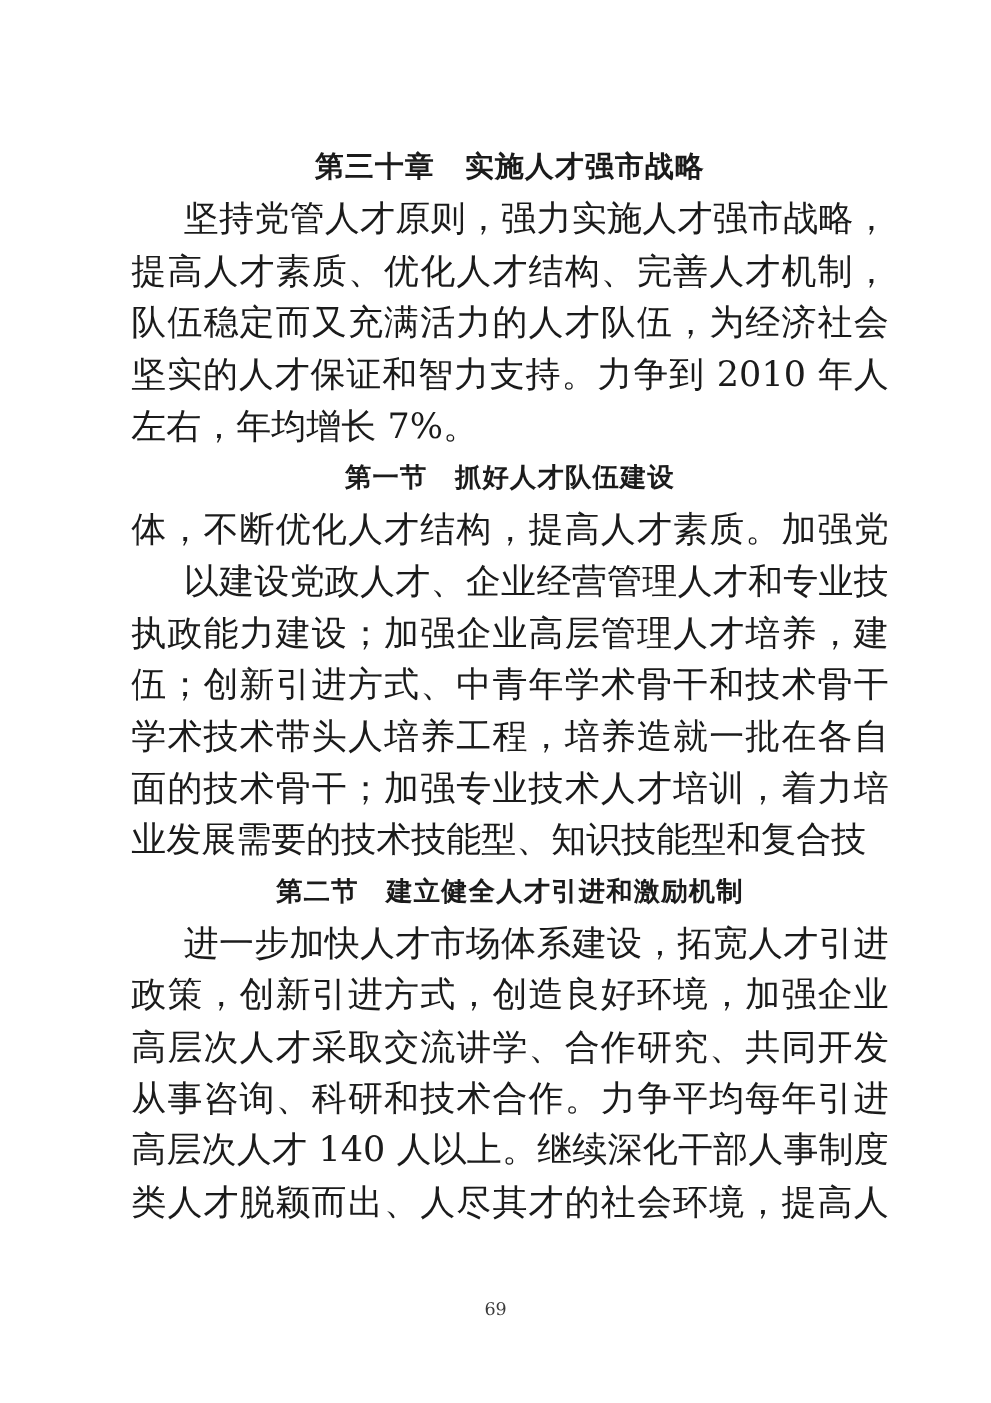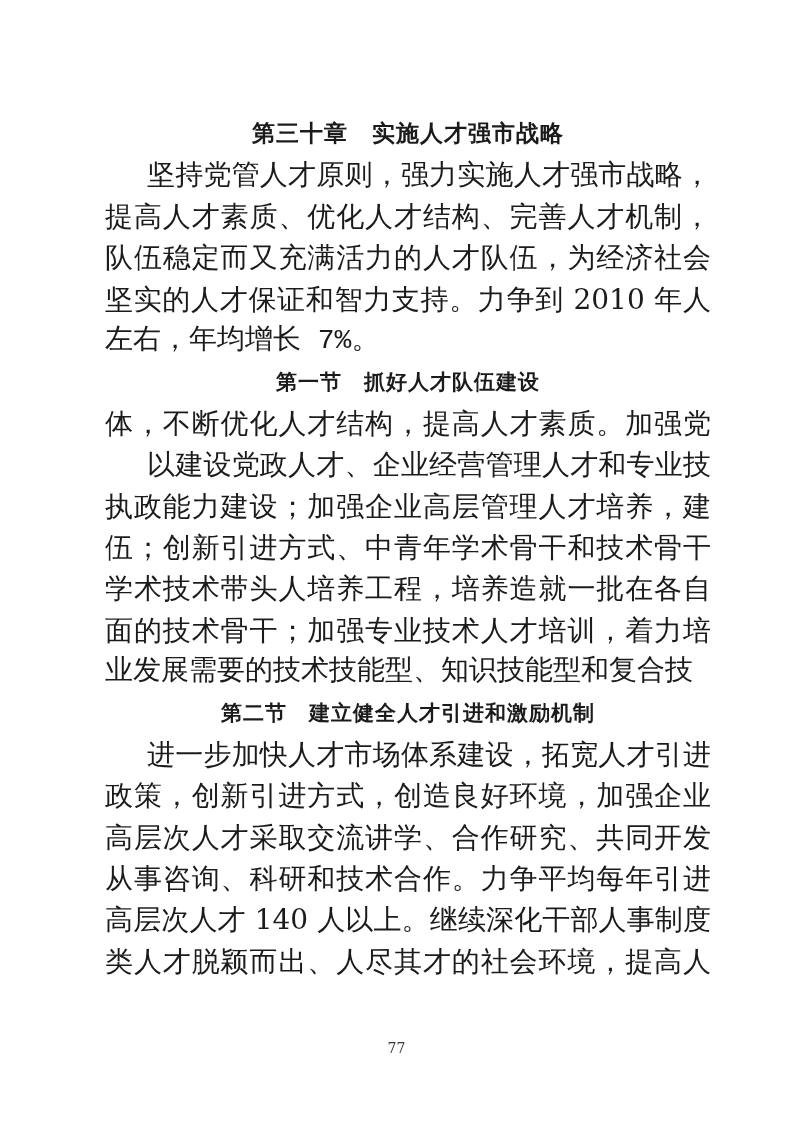--- a/index.html
+++ b/index.html
@@ -51,21 +51,20 @@
     text-align-last: justify;
     overflow: hidden;
     margin: 0;
   }
   .line.indent {
     text-indent: 42px;
   }
   .line.short {
     text-align: left;
     text-align-last: left;
-    font-family: Liberation Mono, monospace;
   }
   .page-number {
     position: absolute;
     top: 1038px;
     left: 0;
     width: 100%;
     text-align: center;
     font-family: "DejaVu Serif", "Liberation Serif", serif;
     font-size: 14px;
     line-height: 20px;
@@ -106,14 +105,14 @@
       <div class="line indent">进一步加快人才市场体系建设，拓宽人才引进渠道，完善配套</div>
       <div class="line">政策，创新引进方式，创造良好环境，加强企业高层管理人才培养</div>
       <div class="line">高层次人才采取交流讲学、合作研究、共同开发等多种形式来焦作</div>
       <div class="line">从事咨询、科研和技术合作。力争平均每年引进人才 1500 人左右，</div>
       <div class="line">高层次人才 140 人以上。继续深化干部人事制度改革，健全人才评</div>
       <div class="line">类人才脱颖而出、人尽其才的社会环境，提高人才干事创业的积极性。</div>
     </div>
 
   </div>
 
-  <div class="page-number">77</div>
+  <div class="page-number">69</div>
 </div>
 
 </body></html>

